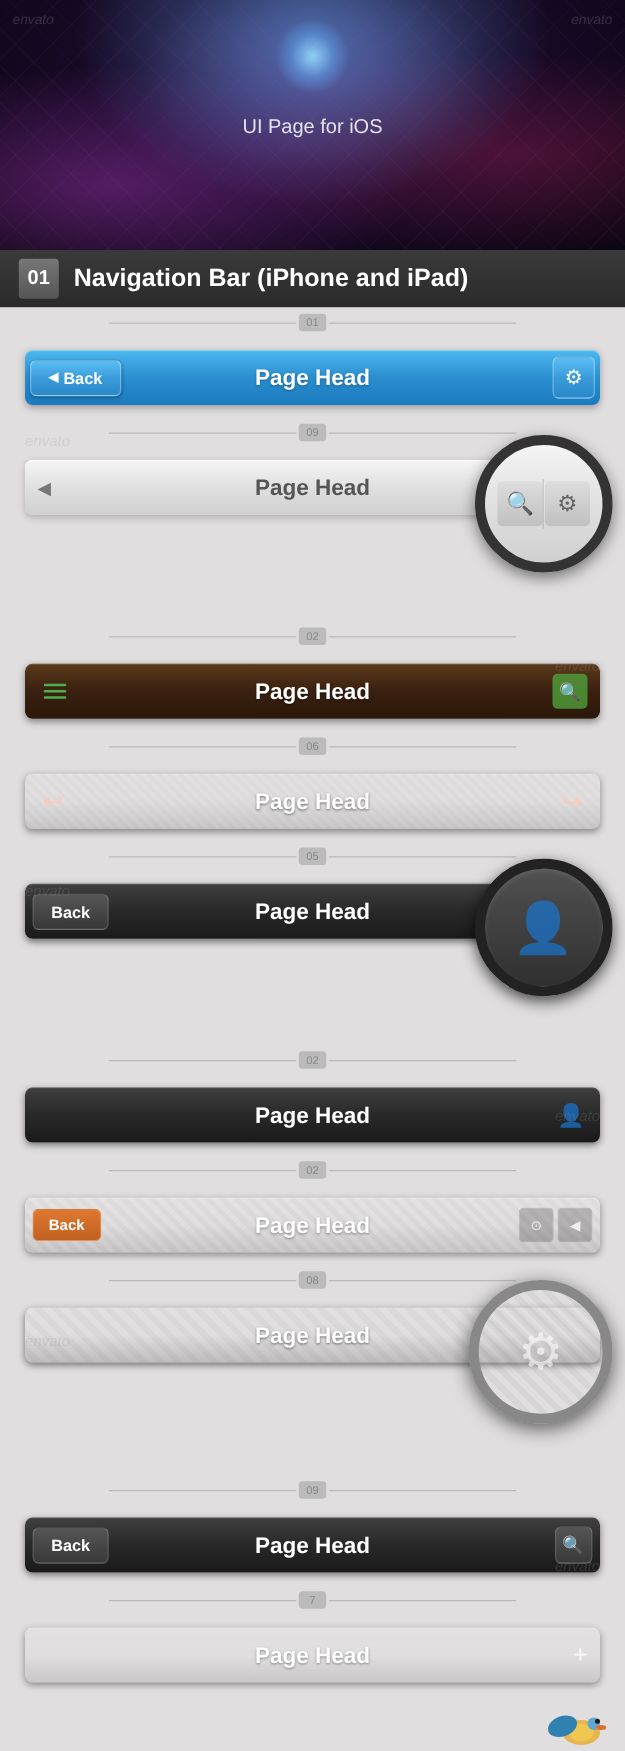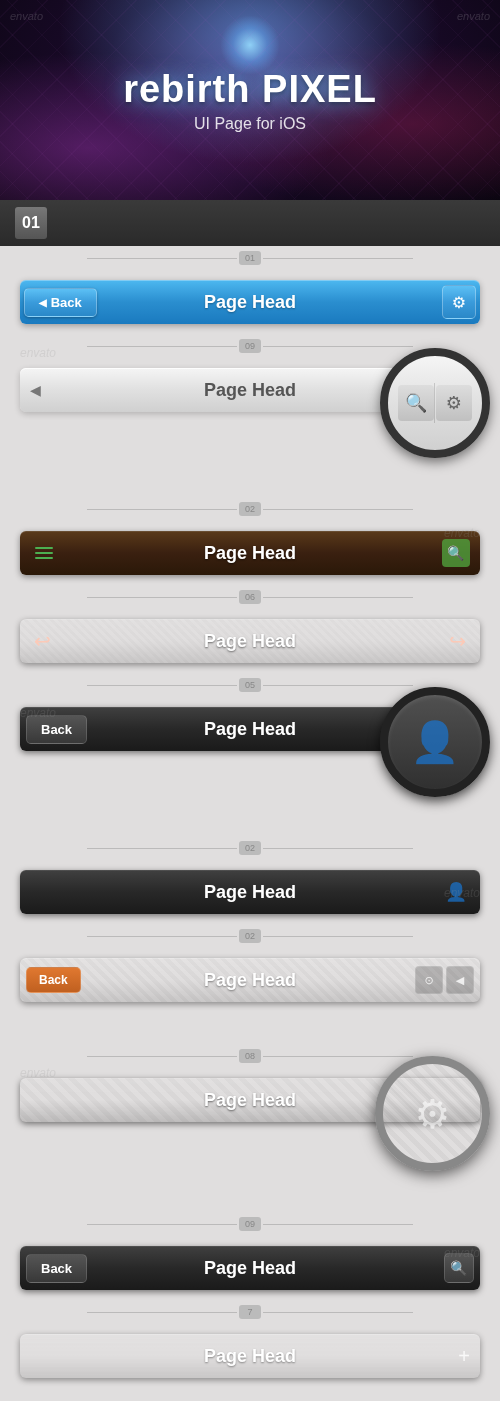--- a/index.html
+++ b/index.html
@@ -642,26 +642,26 @@
     }
   </style>
 </head>
 <body>
 
 <div class="header-section">
   <div class="header-glow"></div>
   <div class="header-lines"></div>
   <span class="watermark-header">envato</span>
   <span class="watermark-header-right">envato</span>
-  <div class="header-title">rebirth PIXEL</div>
   <div class="header-subtitle">UI Page for iOS</div>
 </div>
 
 <div class="section-header">
   <div class="section-number">01</div>
+  <div class="section-title">Navigation Bar (iPhone and iPad)</div>
 </div>
 
 <div class="main-content">
 
   <div class="nav-item-wrapper">
     <div class="nav-item-number">01</div>
     <div style="height:16px;"></div>
     <div class="navbar-1">
       <div class="nav1-back">Back</div>
       <div class="nav1-title">Page Head</div>
@@ -758,21 +758,21 @@
         <div class="nav7-icon">
           <span>⊙</span>
         </div>
         <div class="nav7-icon">
           <span>◀</span>
         </div>
       </div>
     </div>
   </div>
 
-  <div class="nav-item-wrapper" style="padding-bottom:90px;margin-top:32px;">
+  <div class="nav-item-wrapper" style="padding-bottom:90px;">
     <div class="nav-item-number">08</div>
     <div style="height:16px;"></div>
     <div style="position:relative;">
       <div class="navbar-8">
         <div style="width:30px;"></div>
         <div class="nav8-title">Page Head</div>
         <div style="width:30px;"></div>
       </div>
       <div class="circle-zoom-brown">
         <span class="gear-large">⚙</span>

